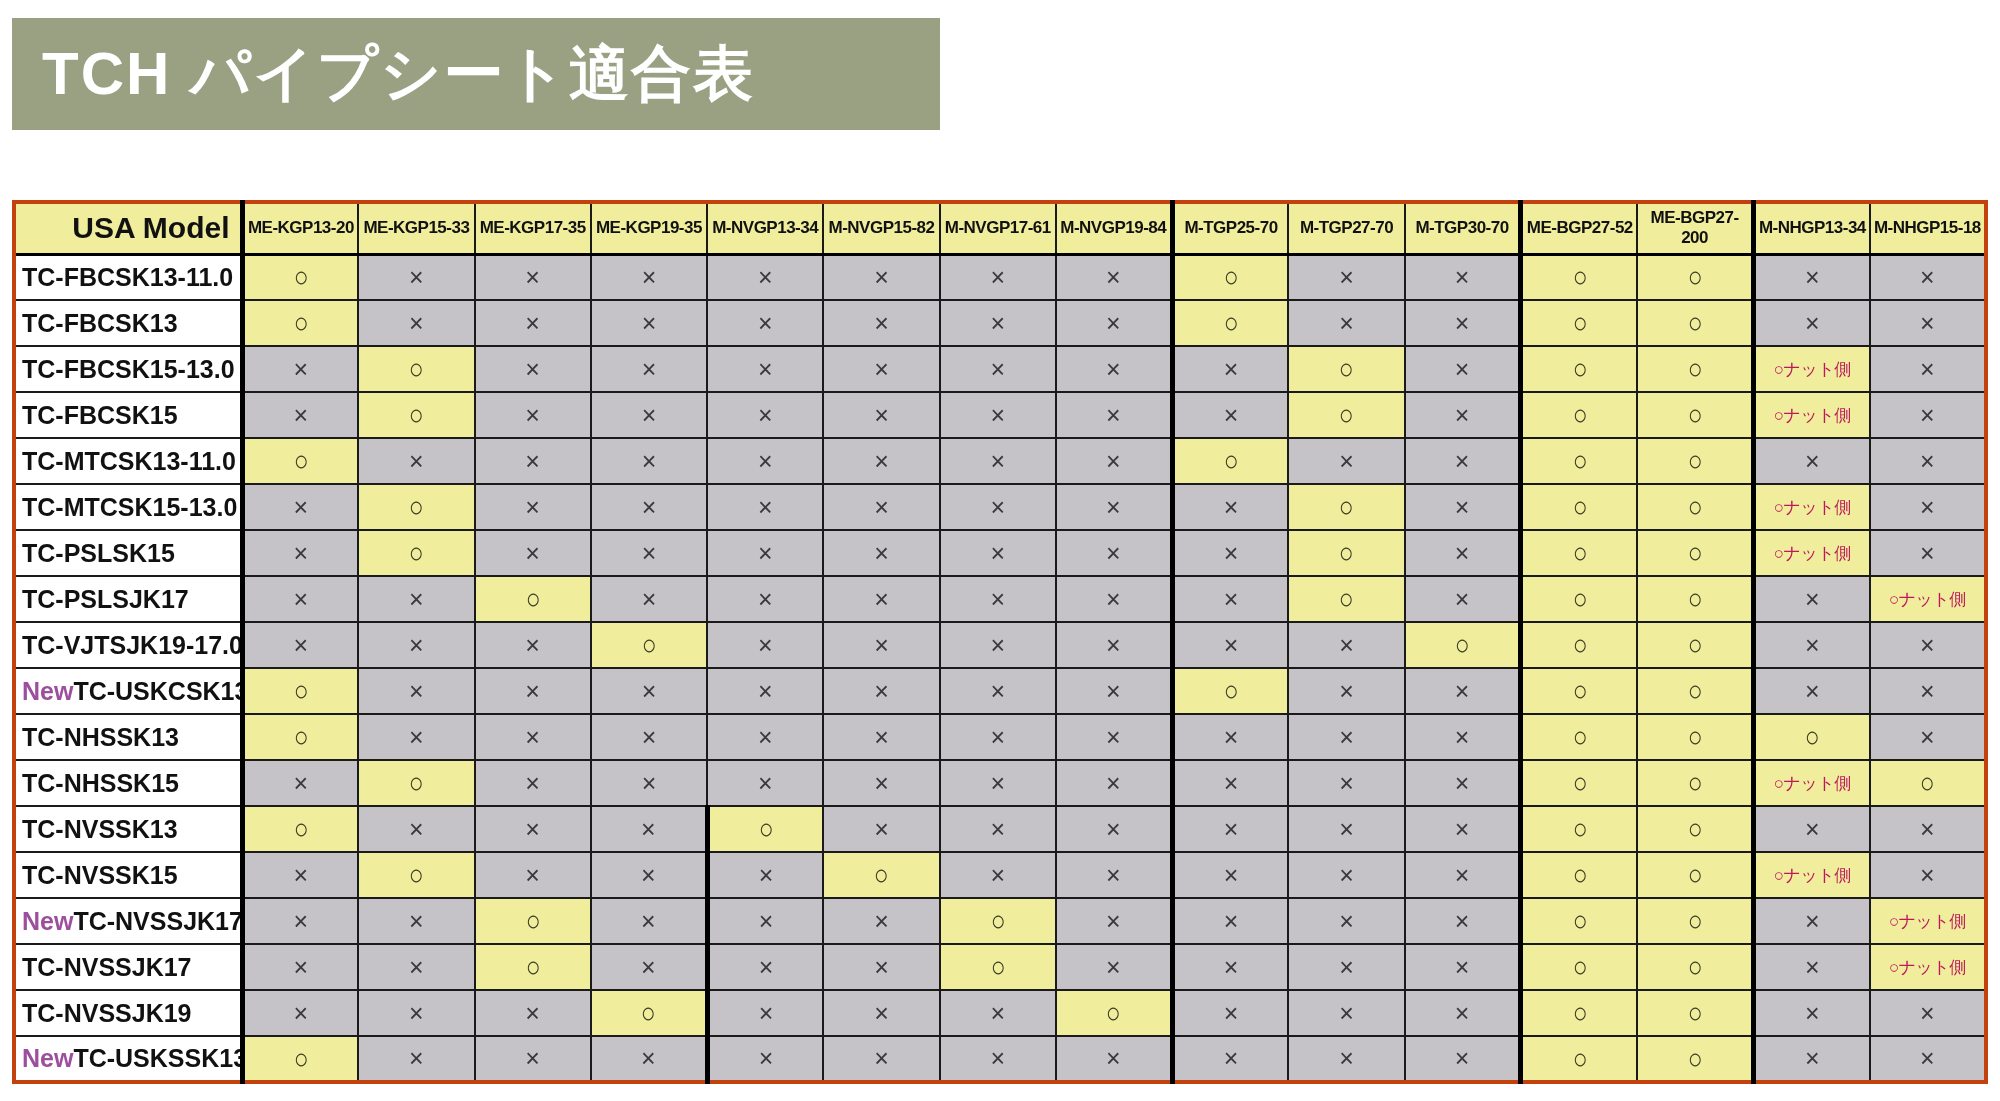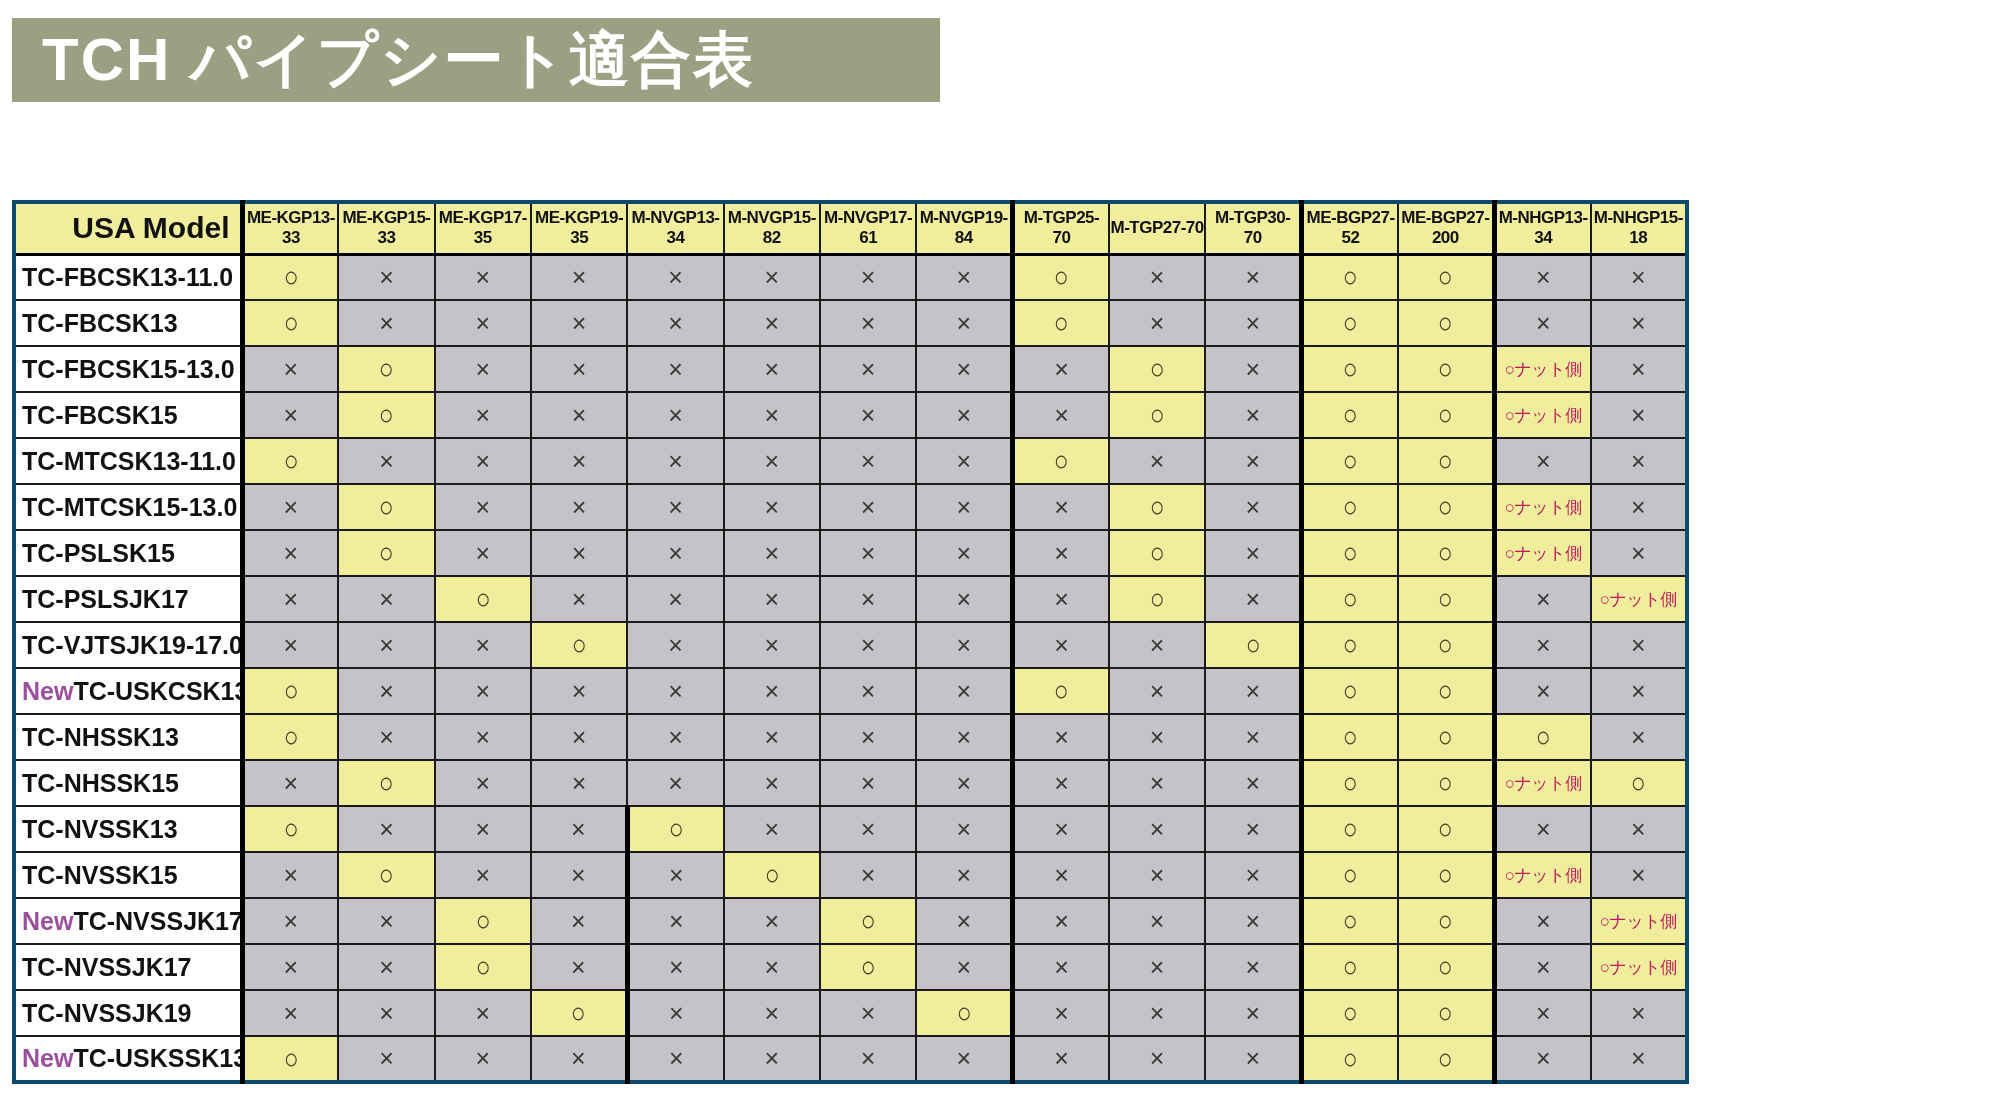--- a/index.html
+++ b/index.html
@@ -14,38 +14,38 @@
     margin: 0; padding: 0;
     width: 2000px; height: 1101px;
     background: #ffffff;
     font-family: "Liberation Sans", "DejaVu Sans", sans-serif;
   }
   .page { position: relative; width: 2000px; height: 1101px; overflow: hidden; }
 
   .title-bar {
     position: absolute;
     left: 12px; top: 18px;
-    width: 928px; height: 84px;
+    width: 928px; height: 112px;
     background: var(--title-bg);
     color: #ffffff;
     font-size: 60px;
     font-weight: bold;
     letter-spacing: 2px;
     display: flex;
     align-items: center;
     padding-left: 30px;
   }
 
   table.compat {
     position: absolute;
     left: 12px; top: 200px;
-    width: 1677px;
+    width: 1976px;
     border-collapse: collapse;
     table-layout: fixed;
-    border: 4px solid #0c4a6e;
+    border: 4px solid #c2410c;
   }
   col.model-col { width: 228px; }
 
   thead tr { height: 52px; }
   thead th {
     background: var(--highlight-yellow);
     border: 2px solid var(--border-dark);
     border-bottom: 3px solid #000;
     font-size: 17px;
     font-weight: bold;
@@ -112,21 +112,21 @@
         <col>
         <col>
         <col>
         <col>
         <col>
         <col>
       </colgroup>
     <thead>
       <tr>
         <th class="corner">USA Model</th>
-      <th class="col-header sep-left">ME-KGP13-33</th>
+      <th class="col-header sep-left">ME-KGP13-20</th>
           <th class="col-header">ME-KGP15-33</th>
           <th class="col-header">ME-KGP17-35</th>
           <th class="col-header">ME-KGP19-35</th>
           <th class="col-header">M-NVGP13-34</th>
           <th class="col-header">M-NVGP15-82</th>
           <th class="col-header">M-NVGP17-61</th>
           <th class="col-header">M-NVGP19-84</th>
           <th class="col-header sep-left">M-TGP25-70</th>
           <th class="col-header">M-TGP27-70</th>
           <th class="col-header">M-TGP30-70</th>

